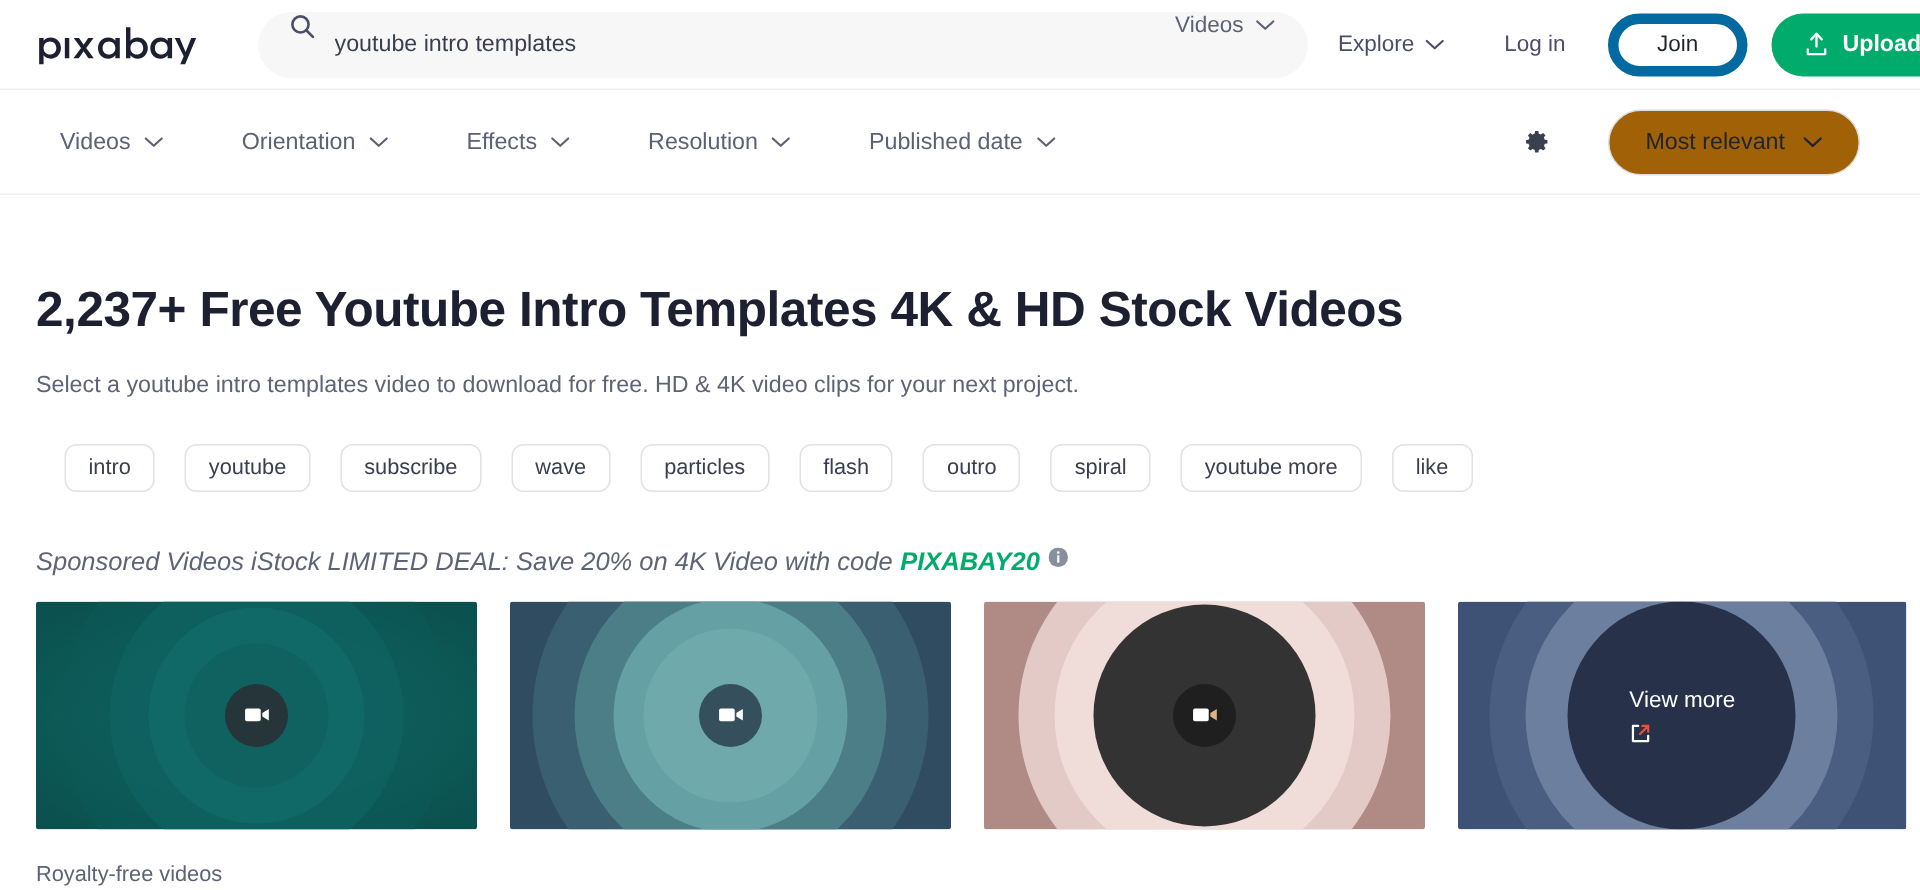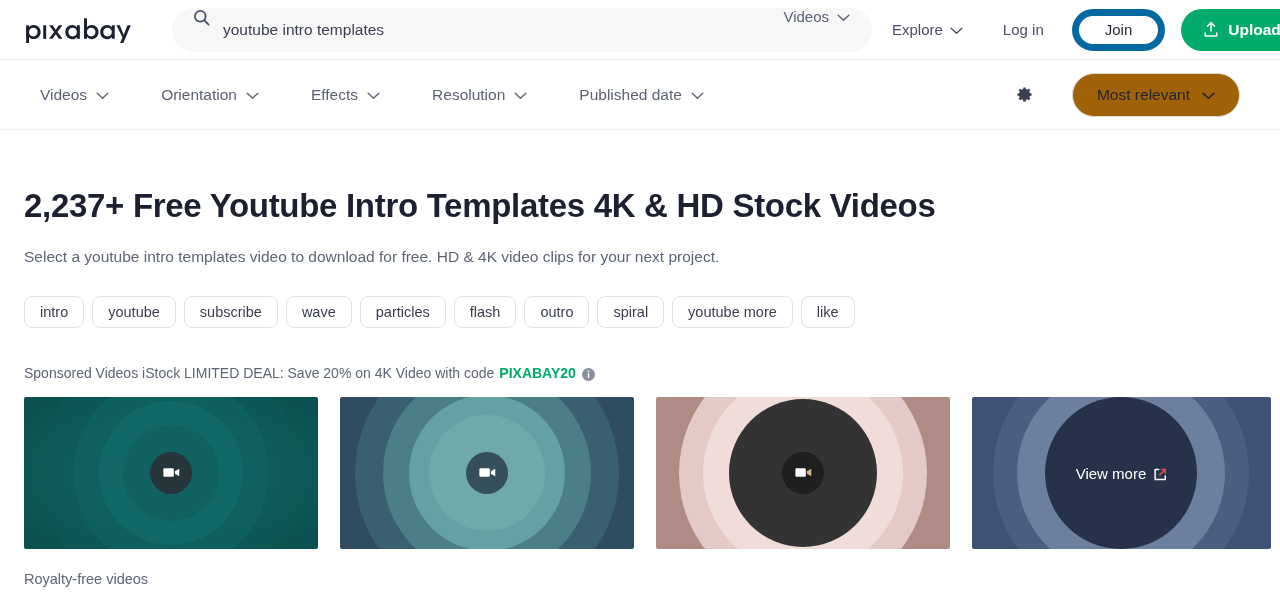--- a/index.html
+++ b/index.html
@@ -159,42 +159,43 @@
     letter-spacing: -0.3px;
     margin: 56px 0 0 0;
     line-height: 1.2;
   }
   .page-sub {
     font-size: 15.5px;
     color: #5d6475;
     margin: 22px 0 0 0;
   }
 
-  .chips { display: flex; gap: 8px; margin-top: 30px; flex-wrap: wrap; }
+  .chips { display: flex; gap: 20px; margin-top: 30px; flex-wrap: wrap; margin-left: 19px; }
   .chip {
     border: 1px solid #e2e2e6;
     border-radius: 8px;
     height: 32px;
     padding: 0 15px;
     display: flex;
     align-items: center;
     font-size: 14.5px;
     color: #3a3f50;
     background: #fff;
     cursor: pointer;
     white-space: nowrap;
   }
 
   .sponsored {
     margin-top: 37px;
-    font-size: 14px;
+    font-size: 17px;
     color: #5d6475;
     display: flex;
-    align-items: flex-end;
+    align-items: flex-start;
     gap: 0;
+    font-style: italic;
   }
   .promo-code { color: #00ab6b; font-weight: bold; margin-left: 5px; }
   .info-icon { margin-left: 6px; display:inline-flex; align-items:center; cursor: pointer; }
 
   .cards {
     margin-top: 16px;
     display: flex;
     gap: 22px;
   }
   .card {
@@ -219,25 +220,26 @@
     display: flex;
     align-items: center;
     justify-content: center;
   }
   .badge.dark-pink { background: #1f1f1f; }
   .viewmore {
     position: absolute;
     left: 50%; top: 50%;
     transform: translate(-50%, -50%);
     display: flex;
-    align-items: flex-end;
+    align-items: flex-start;
     gap: 7px;
     color: #ffffff;
     font-size: 15px;
     white-space: nowrap;
+    flex-direction: column;
   }
 
   .footer-note {
     margin-top: 22px;
     font-size: 14.5px;
     color: #5d6475;
   }
 </style>
 </head>
 <body>

